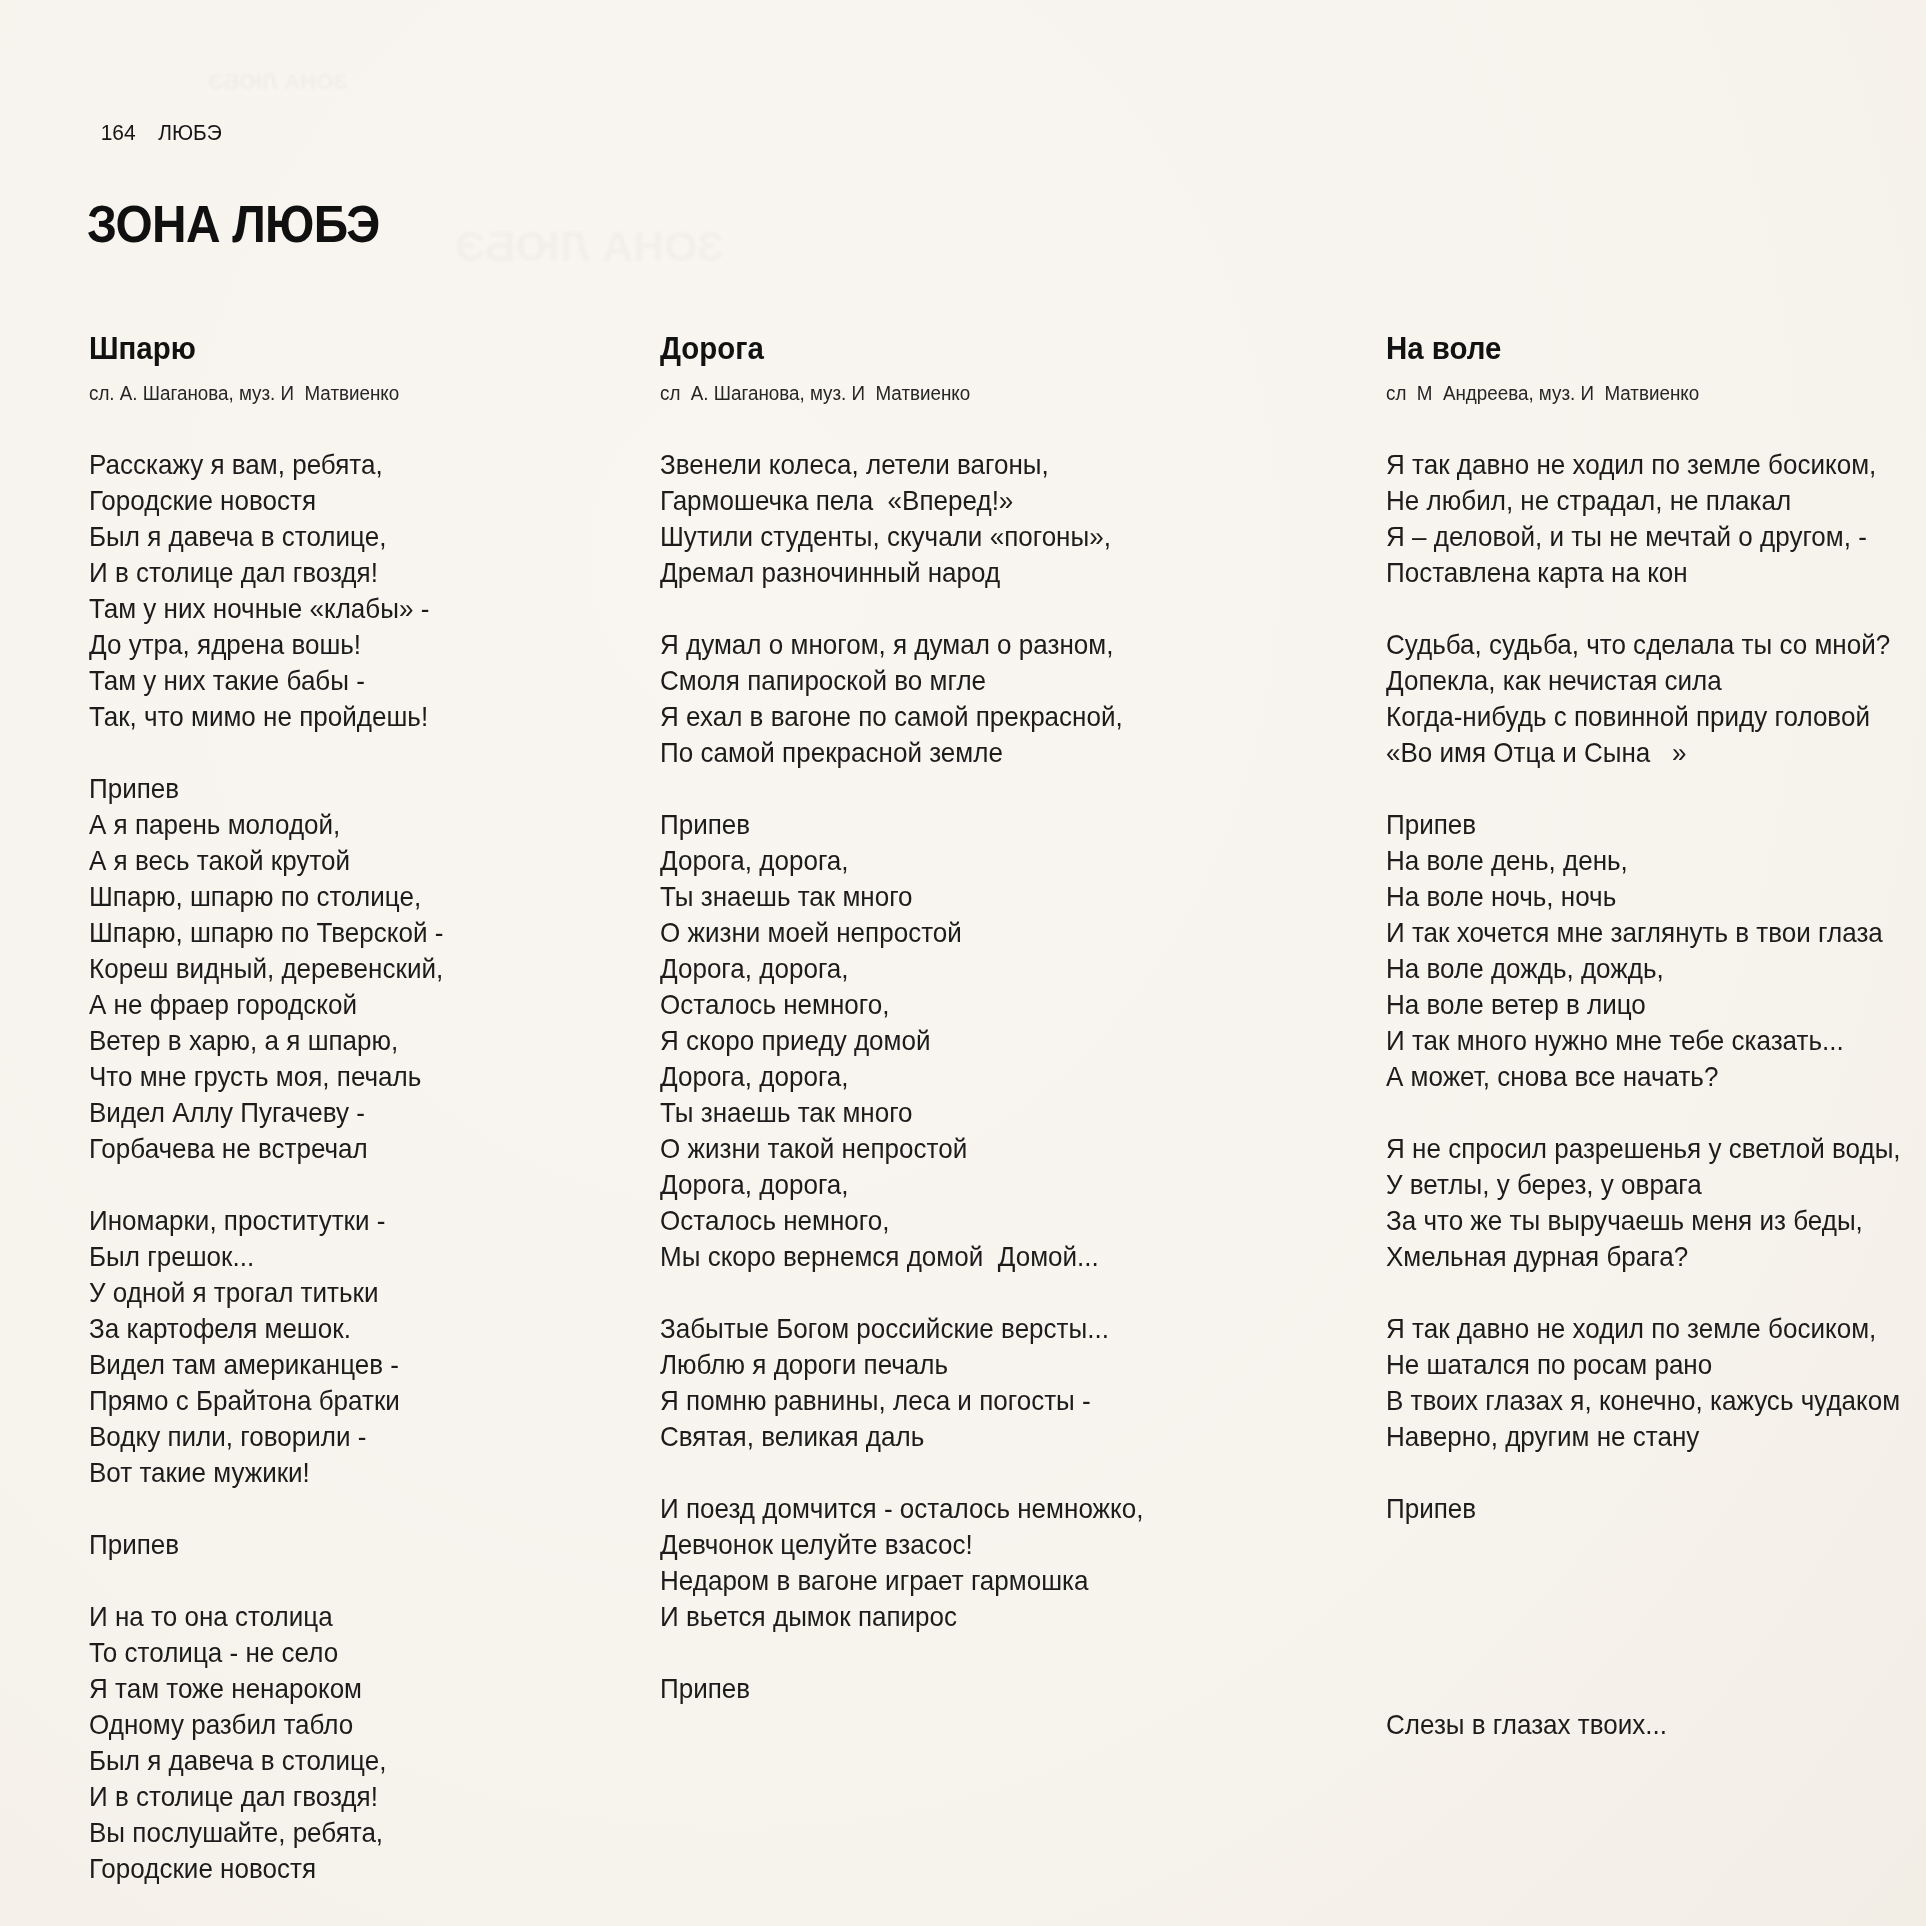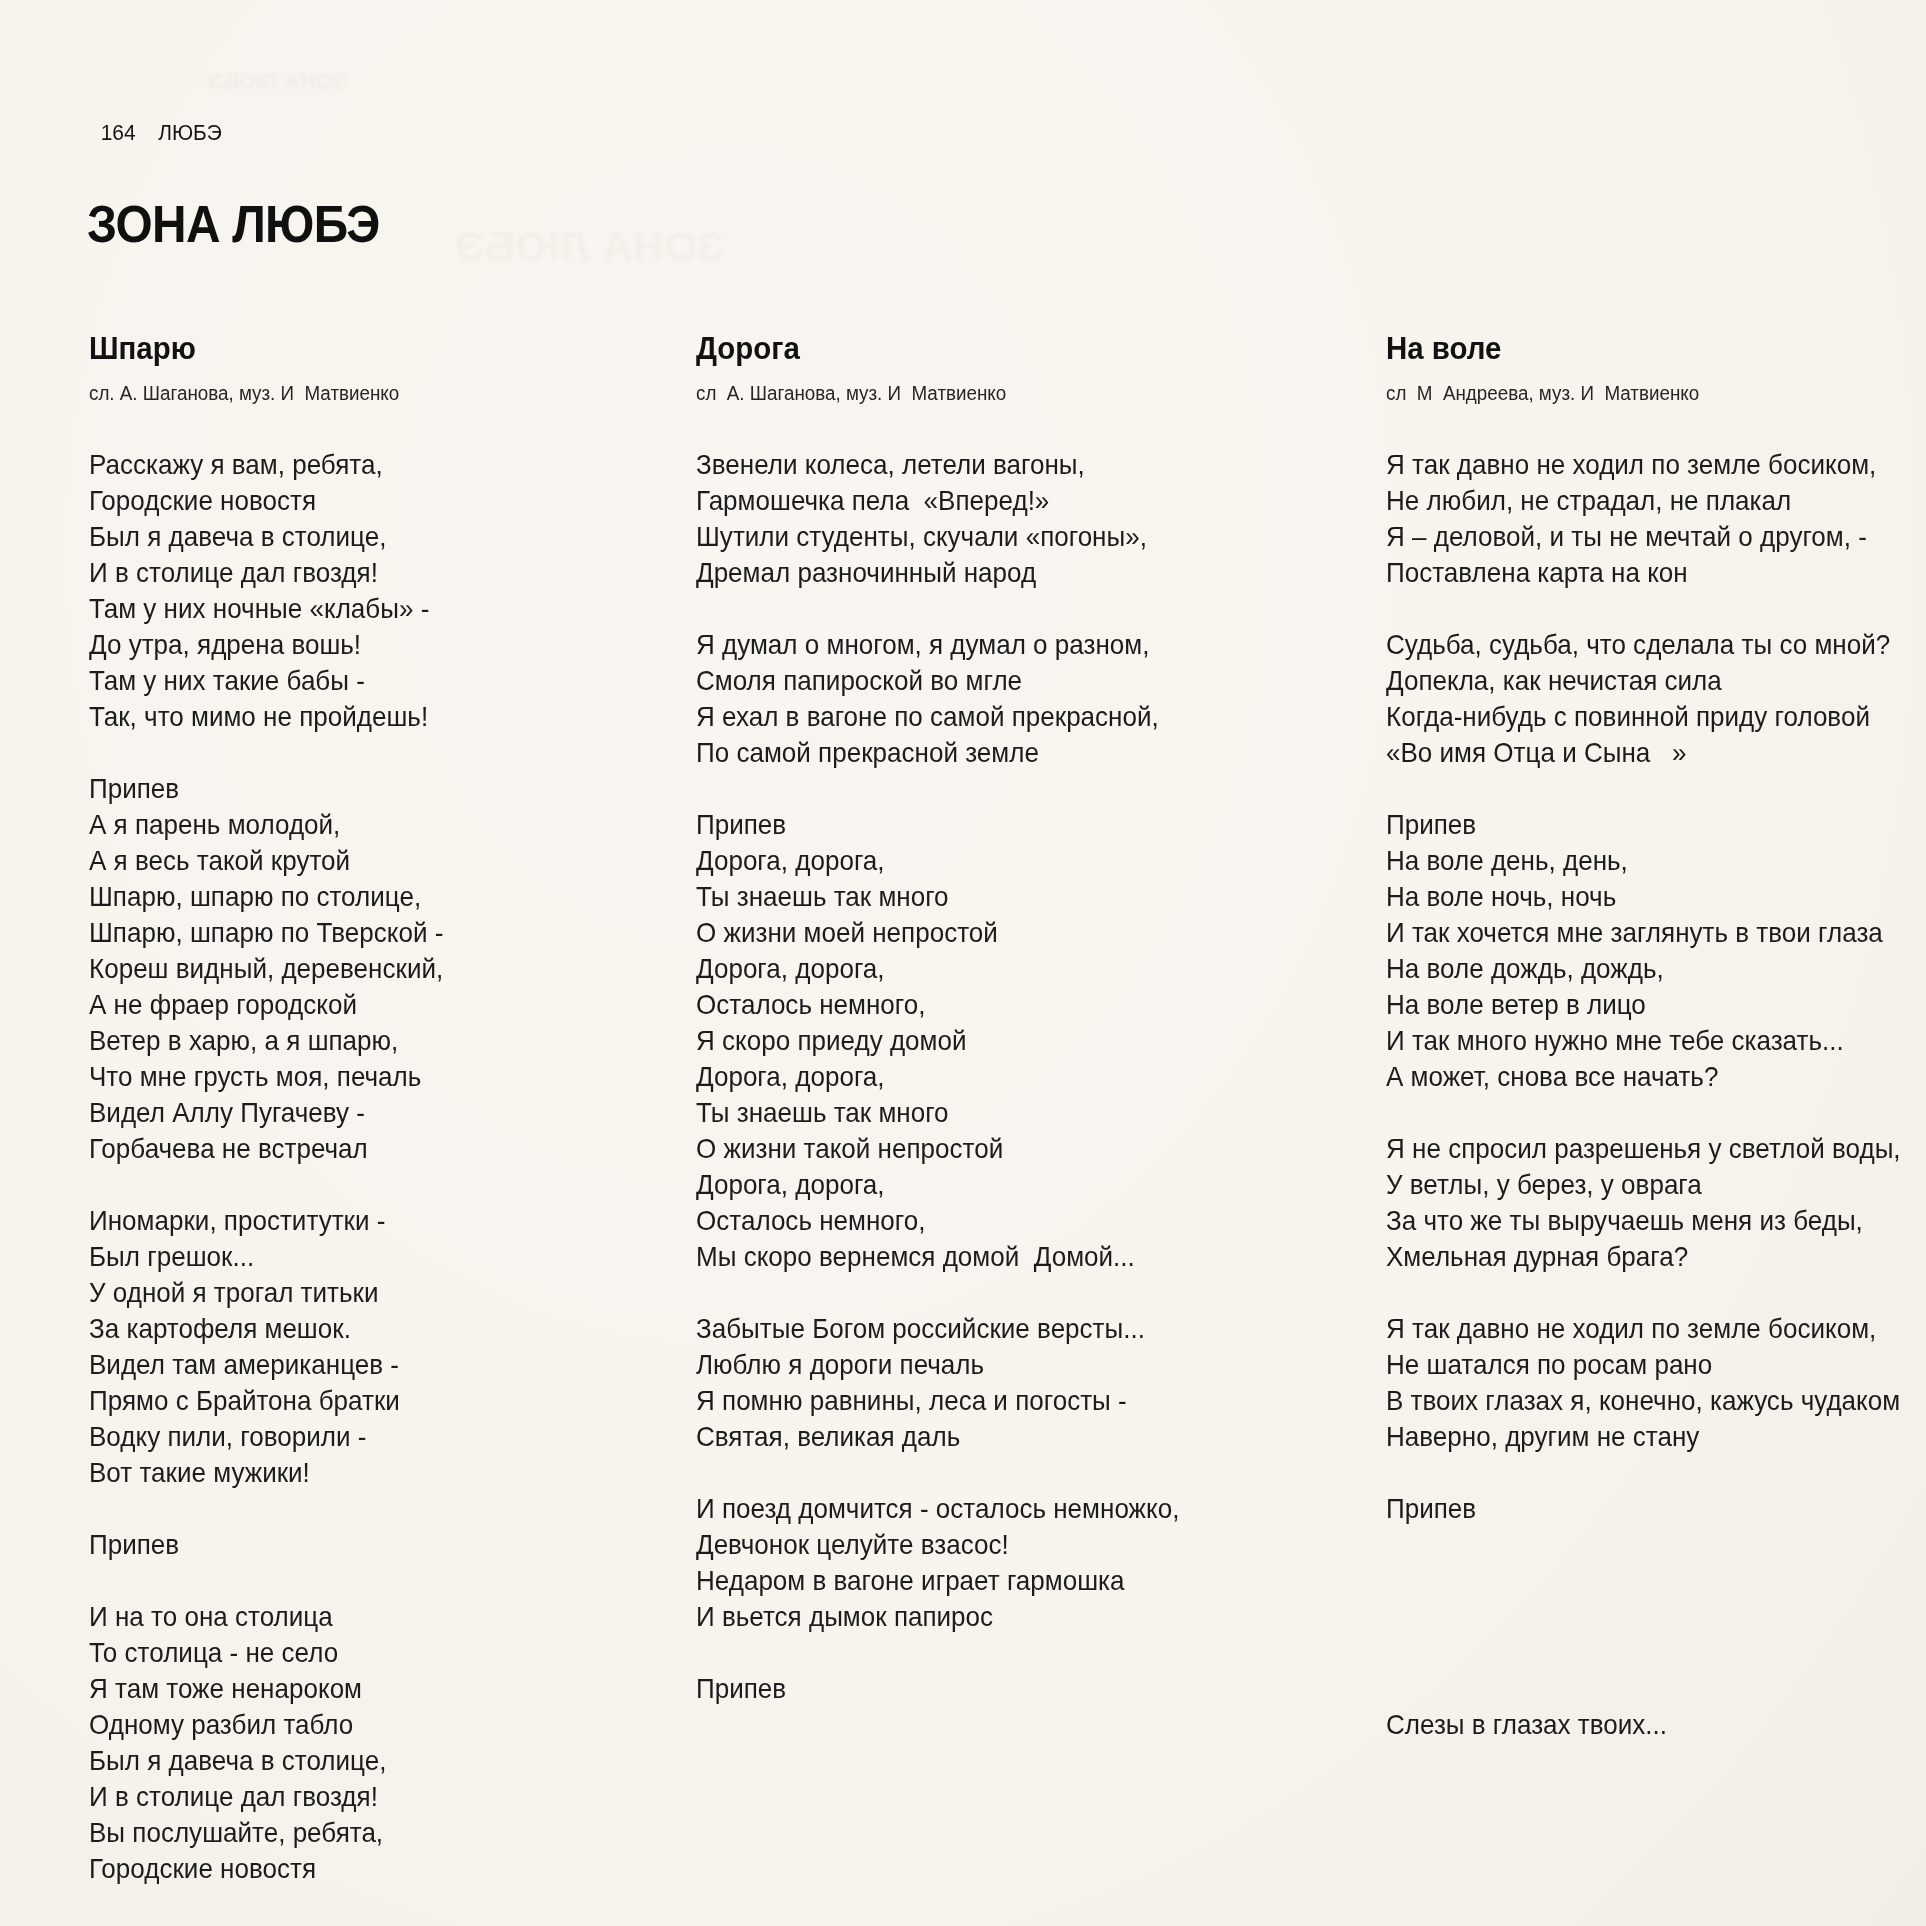--- a/index.html
+++ b/index.html
@@ -26,21 +26,21 @@
     font-size: 52px; font-weight: 700; letter-spacing: -0.8px;
     color: #101010; line-height: 1.05;
     transform: scaleX(0.92); transform-origin: left;
     white-space: pre;
   }
 
   .song-column {
     position: absolute; top: 332px; width: 586px;
   }
   .col-0 { left: 89px; }
-  .col-1 { left: 696px; }
+  .col-1 { left: 660px; }
   .col-2 { left: 1374px; margin-left: 12px; }
 
   .song-title {
     margin: 0; font-size: 32px; font-weight: 700; line-height: 1.0;
     color: #121212;
     transform: scaleX(0.92); transform-origin: left;
     white-space: pre;
   }
   .credits {
     margin-top: 17.7px; font-size: 20px; line-height: 1.15; color: #262626;

